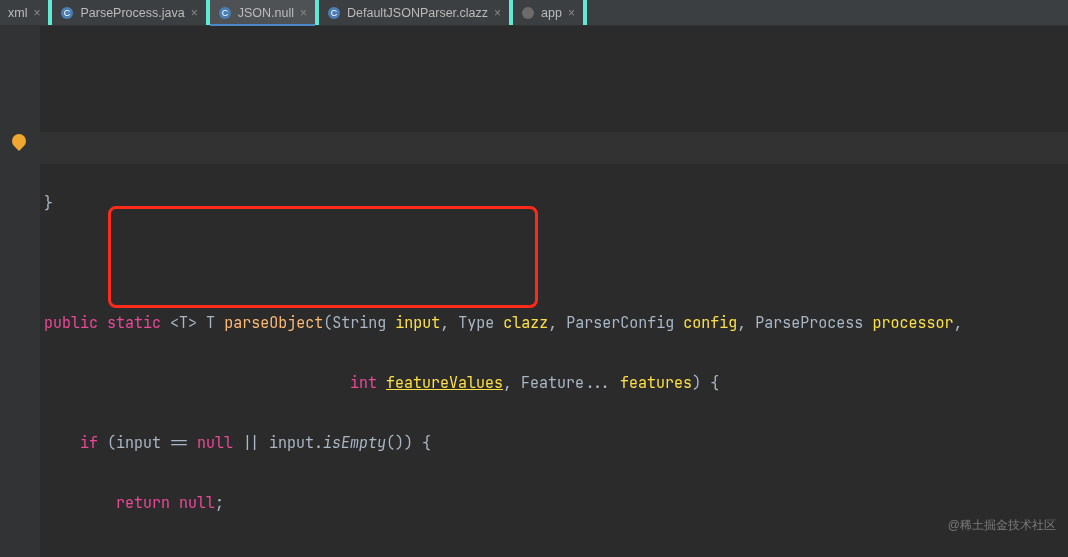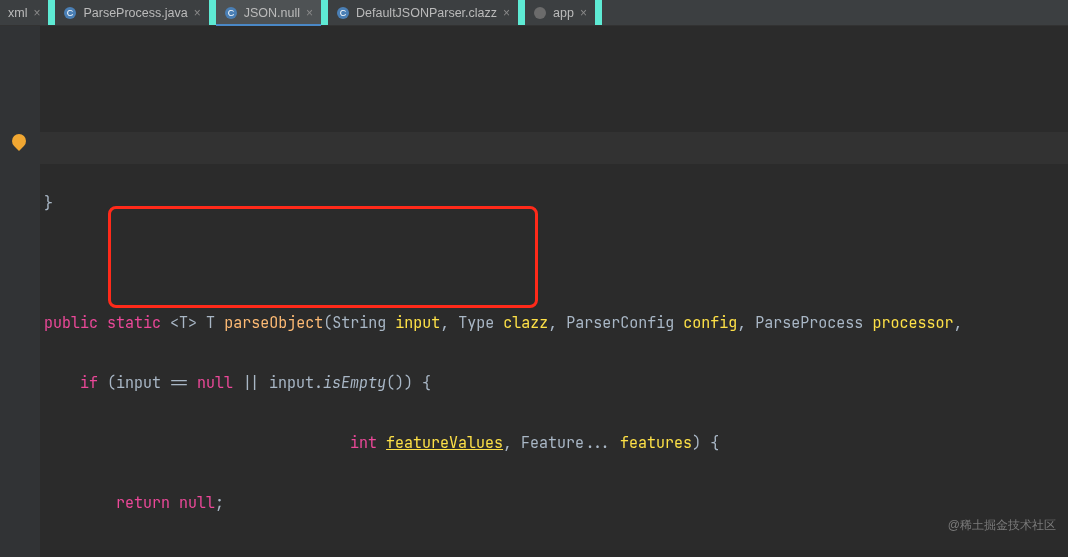--- a/index.html
+++ b/index.html
@@ -21,21 +21,21 @@
     border-bottom: 1px solid #323232;
   }
   .tab {
     display: flex;
     align-items: center;
     padding: 4px 8px;
     gap: 6px;
     font-size: 12.5px;
     color: #bbbbbb;
     font-family: "Segoe UI", Arial, sans-serif;
-    border-right: 7px solid #5eead4;
+    border-right: 4px solid #5eead4;
     cursor: pointer;
     user-select: none;
     position: relative;
   }
   .tab.active {
     background: #4e5254;
   }
   .tab.active::after {
     content: "";
     position: absolute;
@@ -171,22 +171,22 @@
   <div class="gutter">
     <div class="bulb"></div>
   </div>
   <div class="editor">
     <div class="highlight-line"></div>
     <div class="highlight-box"></div>
     <div class="code-content">
 <div class="line"><span class="punct">}</span></div>
 <div class="line"></div>
 <div class="line"><span class="kw">public</span> <span class="kw">static</span> <span class="type">&lt;T&gt;</span> <span class="type">T</span> <span class="methoddef">parseObject</span><span class="punct">(</span><span class="type">String</span> <span class="param">input</span>, <span class="type">Type</span> <span class="param">clazz</span>, <span class="type">ParserConfig</span> <span class="param">config</span>, <span class="type">ParseProcess</span> <span class="param">processor</span>,</div>
+<div class="line">                                  <span class="kw">int</span> <span class="param underline">featureValues</span>, <span class="type">Feature...</span> <span class="param">features</span><span class="punct">) {</span></div>
 <div class="line">    <span class="kw">if</span> <span class="punct">(input == </span><span class="kw">null</span><span class="punct"> || input.</span><span class="method">isEmpty</span><span class="punct">()) {</span></div>
-<div class="line">                                  <span class="kw">int</span> <span class="param underline">featureValues</span>, <span class="type">Feature...</span> <span class="param">features</span><span class="punct">) {</span></div>
 <div class="line">        <span class="kw">return</span> <span class="kw">null</span><span class="punct">;</span></div>
 
 
 
 
 
 
 
 
 

